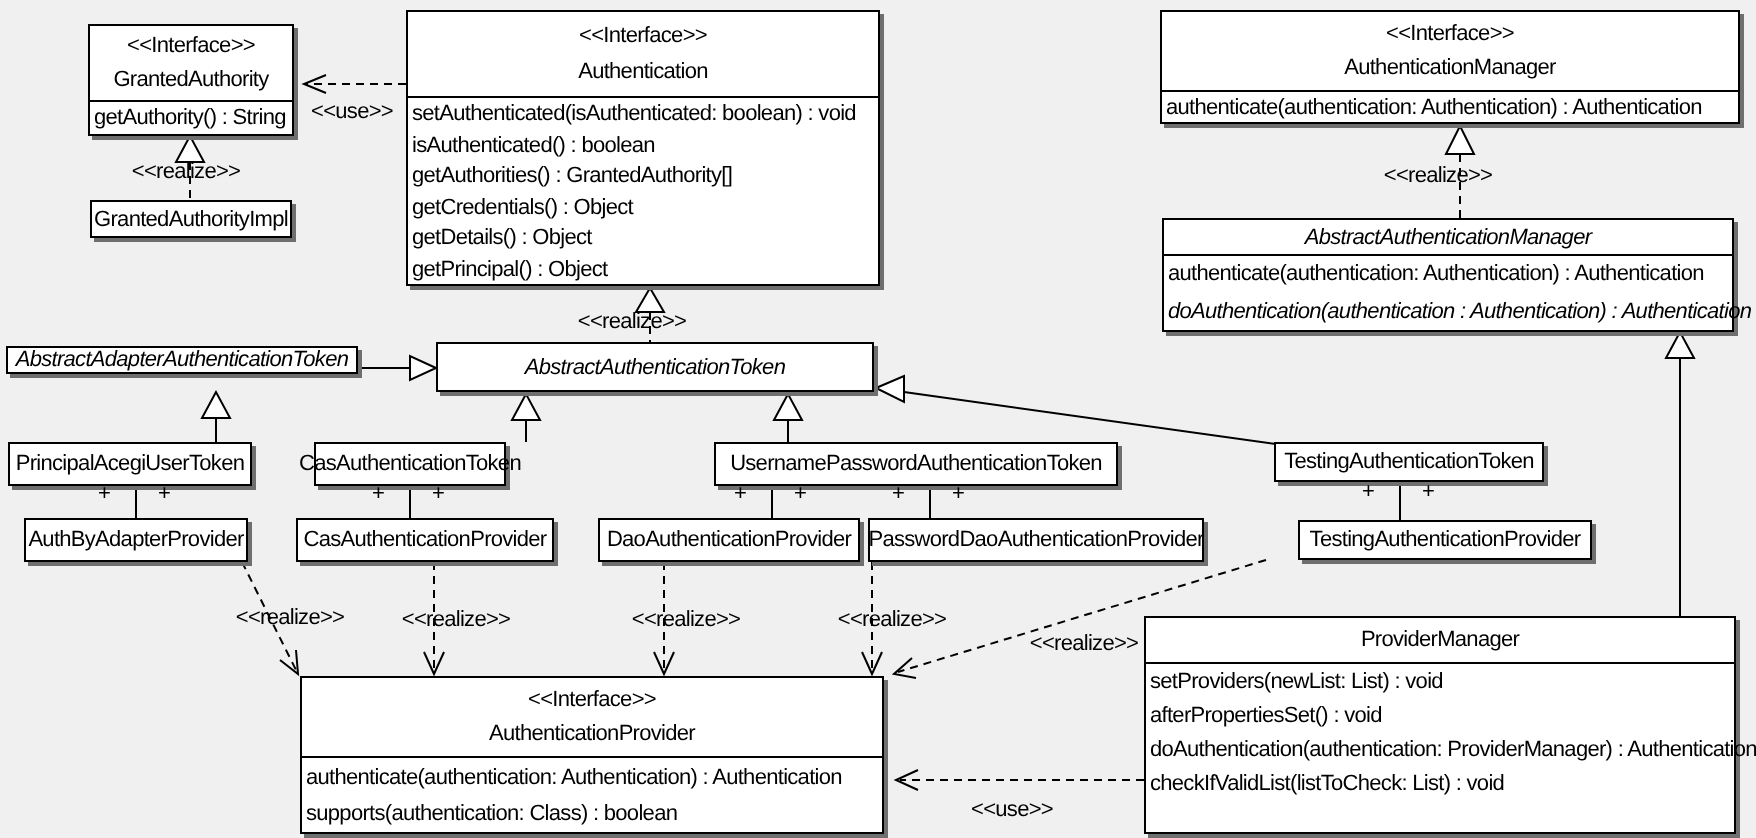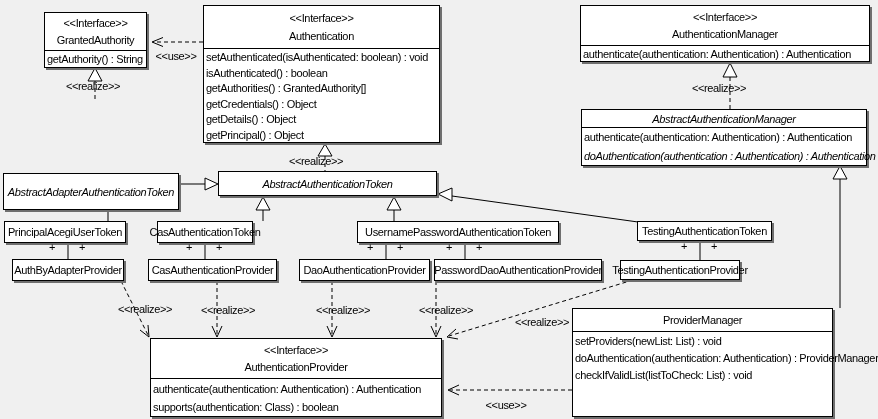--- a/index.html
+++ b/index.html
@@ -122,20 +122,23 @@
   <div class="box" style="left:44px;top:12px;width:103px;height:56px">
     <div class="hdr sep" style="height:38px">
       <div>&lt;&lt;Interface&gt;&gt;</div>
       <div>GrantedAuthority</div>
     </div>
     <div class="body" style="line-height:16px">
       <div>getAuthority() : String</div>
     </div>
   </div>
 
+  <div class="box single" style="left:45px;top:100px;width:101px;height:19px">
+    <span>GrantedAuthorityImpl</span>
+  </div>
 
   <div class="box" style="left:203px;top:5px;width:237px;height:138px">
     <div class="hdr sep" style="height:43px;line-height:18px">
       <div>&lt;&lt;Interface&gt;&gt;</div>
       <div>Authentication</div>
     </div>
     <div class="body" style="line-height:15.6px;padding-top:1px">
       <div>setAuthenticated(isAuthenticated: boolean) : void</div>
       <div>isAuthenticated() : boolean</div>
       <div>getAuthorities() : GrantedAuthority[]</div>
@@ -158,21 +161,21 @@
   <div class="box" style="left:581px;top:109px;width:286px;height:57px">
     <div class="hdr sep it" style="height:18px;line-height:16px">
       <div>AbstractAuthenticationManager</div>
     </div>
     <div class="body" style="line-height:19px">
       <div>authenticate(authentication: Authentication) : Authentication</div>
       <div class="it">doAuthentication(authentication : Authentication) : Authentication</div>
     </div>
   </div>
 
-  <div class="box single it" style="left:3px;top:173px;width:176px;height:37px">
+  <div class="box single it" style="left:3px;top:173px;width:176px;height:14px">
     <span>AbstractAdapterAuthenticationToken</span>
   </div>
 
   <div class="box single it" style="left:218px;top:171px;width:219px;height:25px">
     <span>AbstractAuthenticationToken</span>
   </div>
 
   <div class="box single" style="left:4px;top:221px;width:122px;height:22px">
     <span>PrincipalAcegiUserToken</span>
   </div>
@@ -191,42 +194,43 @@
   </div>
   <div class="box single" style="left:148px;top:259px;width:129px;height:22px">
     <span>CasAuthenticationProvider</span>
   </div>
   <div class="box single" style="left:434px;top:259px;width:168px;height:22px">
     <span>PasswordDaoAuthenticationProvider</span>
   </div>
   <div class="box single" style="left:299px;top:259px;width:131px;height:22px">
     <span>DaoAuthenticationProvider</span>
   </div>
-  <div class="box single" style="left:620px;top:260px;width:120px;height:20px">
+  <div class="box single" style="left:649px;top:260px;width:147px;height:20px">
     <span>TestingAuthenticationProvider</span>
   </div>
 
   <div class="box" style="left:150px;top:338px;width:292px;height:79px">
     <div class="hdr sep" style="height:40px">
       <div>&lt;&lt;Interface&gt;&gt;</div>
       <div>AuthenticationProvider</div>
     </div>
     <div class="body" style="line-height:18px;padding-top:1px">
       <div>authenticate(authentication: Authentication) : Authentication</div>
       <div>supports(authentication: Class) : boolean</div>
     </div>
   </div>
 
-  <div class="box" style="left:572px;top:308px;width:261px;height:109px">
+  <div class="box" style="left:572px;top:308px;width:296px;height:109px">
     <div class="hdr sep" style="height:23px;line-height:20px">
       <div>ProviderManager</div>
     </div>
     <div class="body" style="line-height:17px;padding-top:1px">
       <div>setProviders(newList: List) : void</div>
-      <div>doAuthentication(authentication: Authentication) : ProviderManager</div>
+      <div>afterPropertiesSet() : void</div>
+      <div>doAuthentication(authentication: ProviderManager) : Authentication</div>
       <div>checkIfValidList(listToCheck: List) : void</div>
     </div>
   </div>
 
   <span class="elabel" style="left:176px;top:50px">&lt;&lt;use&gt;&gt;</span>
   <span class="elabel" style="left:93px;top:80px">&lt;&lt;realize&gt;&gt;</span>
   <span class="elabel" style="left:316px;top:155px">&lt;&lt;realize&gt;&gt;</span>
   <span class="elabel" style="left:719px;top:82px">&lt;&lt;realize&gt;&gt;</span>
   <span class="elabel" style="left:145px;top:303px">&lt;&lt;realize&gt;&gt;</span>
   <span class="elabel" style="left:228px;top:304px">&lt;&lt;realize&gt;&gt;</span>

